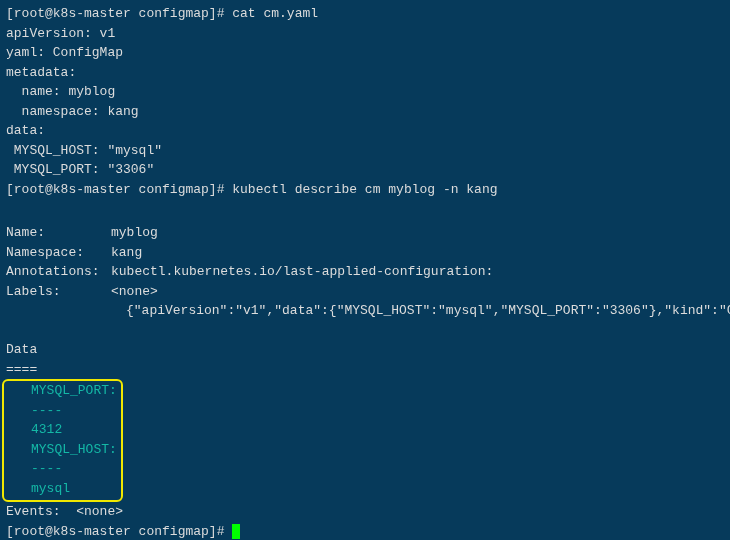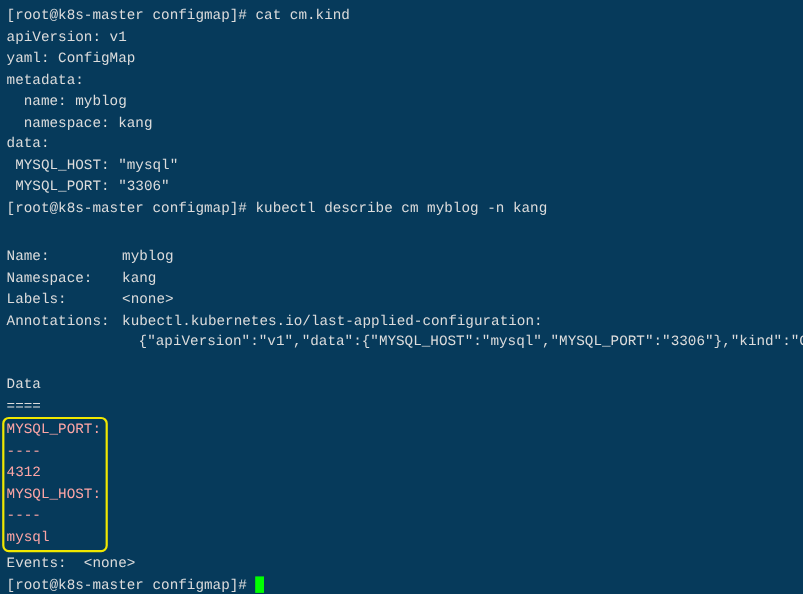--- a/index.html
+++ b/index.html
@@ -22,48 +22,49 @@
       white-space: pre;
     }
     .highlight-box {
       border: 2px solid #f0e800;
       border-radius: 6px;
       display: inline-block;
       padding: 0 4px 2px 2px;
       margin-left: -4px;
     }
     .highlight-box .line {
-      color: #fca5a5;
+      color: #14b8a6;
+      margin-left: 25px;
     }
     .cursor {
       display: inline-block;
       width: 8px;
       height: 15px;
       background: #00ff00;
       vertical-align: text-bottom;
     }
   </style>
 </head>
 <body>
 
 <div>
-  <div class="line"><span>[root@k8s-master configmap]# </span><span>cat cm.kind</span></div>
+  <div class="line"><span>[root@k8s-master configmap]# </span><span>cat cm.yaml</span></div>
   <div class="line">apiVersion: v1</div>
   <div class="line">yaml: ConfigMap</div>
   <div class="line">metadata:</div>
   <div class="line">  name: myblog</div>
   <div class="line">  namespace: kang</div>
   <div class="line">data:</div>
   <div class="line"> MYSQL_HOST: "mysql"</div>
   <div class="line"> MYSQL_PORT: "3306"</div>
   <div class="line"><span>[root@k8s-master configmap]# </span><span>kubectl describe cm myblog -n kang</span></div>
   <div class="line"><span style="display:inline-block;width:105px;margin-top:24px;">Name:</span><span>myblog</span></div>
   <div class="line"><span style="display:inline-block;width:105px;font-family:Liberation Mono, monospace;">Namespace:</span><span>kang</span></div>
+  <div class="line"><span style="display:inline-block;width:105px;">Annotations:</span><span>kubectl.kubernetes.io/last-applied-configuration:</span></div>
   <div class="line"><span style="display:inline-block;width:105px;">Labels:</span><span>&lt;none&gt;</span></div>
-  <div class="line"><span style="display:inline-block;width:105px;">Annotations:</span><span>kubectl.kubernetes.io/last-applied-configuration:</span></div>
   <div class="line"><span style="display:inline-block;width:120px;"></span><span>{"apiVersion":"v1","data":{"MYSQL_HOST":"mysql","MYSQL_PORT":"3306"},"kind":"ConfigMap",</span></div>
   <div class="line">&nbsp;</div>
   <div class="line">Data</div>
   <div class="line">====</div>
   <div class="highlight-box">
     <div class="line">MYSQL_PORT:</div>
     <div class="line">----</div>
     <div class="line">4312</div>
     <div class="line">MYSQL_HOST:</div>
     <div class="line">----</div>

